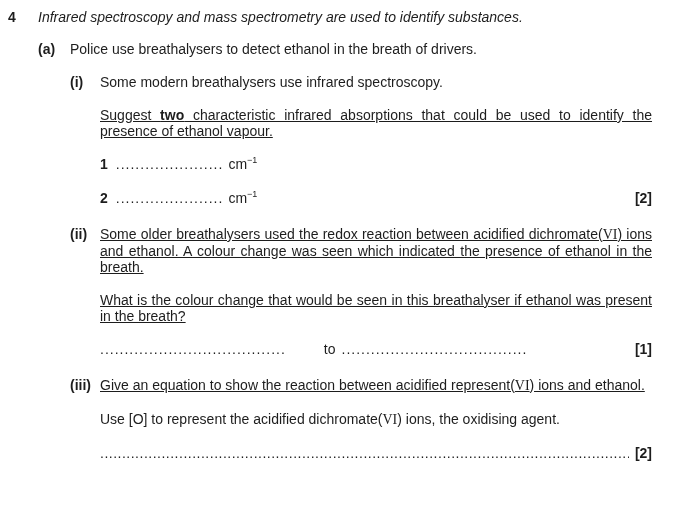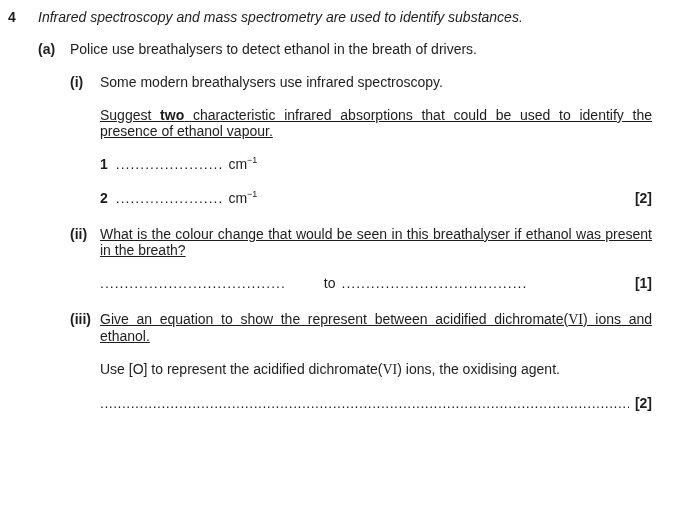--- a/index.html
+++ b/index.html
@@ -85,36 +85,37 @@
                 <span class="unit"><span>cm</span><sup>−1</sup></span>
                 <span class="spacer"></span>
                 <span class="mark b">[2]</span>
               </div>
             </div>
           </div>
 
           <div class="row sub">
             <span class="slabel b">(ii)</span>
             <div class="sbody">
+              <p class="just"><span>Some older breathalysers used the redox reaction between acidified dichromate(</span><span class="rm">VI</span><span>) ions and ethanol. A colour change was seen which indicated the presence of ethanol in the breath.</span></p>
               <p class="just">What is the colour change that would be seen in this breathalyser if ethanol was present in the breath?</p>
 
               <div class="ansrow">
                 <span class="dots-seg">......................................</span>
                 <span class="connector">to</span>
                 <span class="dots-seg">......................................</span>
                 <span class="spacer"></span>
                 <span class="mark b">[1]</span>
               </div>
             </div>
           </div>
 
           <div class="row sub">
             <span class="slabel b">(iii)</span>
             <div class="sbody">
-              <p class="just"><span>Give an equation to show the represent between acidified dichromate(</span><span class="rm">VI</span><span>) ions and ethanol.</span></p>
+              <p class="just"><span>Give an equation to show the reaction between acidified represent(</span><span class="rm">VI</span><span>) ions and ethanol.</span></p>
               <p class="mb19"><span>Use [O] to represent the acidified dichromate(</span><span class="rm">VI</span><span>) ions, the oxidising agent.</span></p>
 
               <div class="ansrow">
                 <span class="dotfill">......................................................................................................................................................</span>
                 <span class="mark b">[2]</span>
               </div>
             </div>
           </div>
 
         </div>

